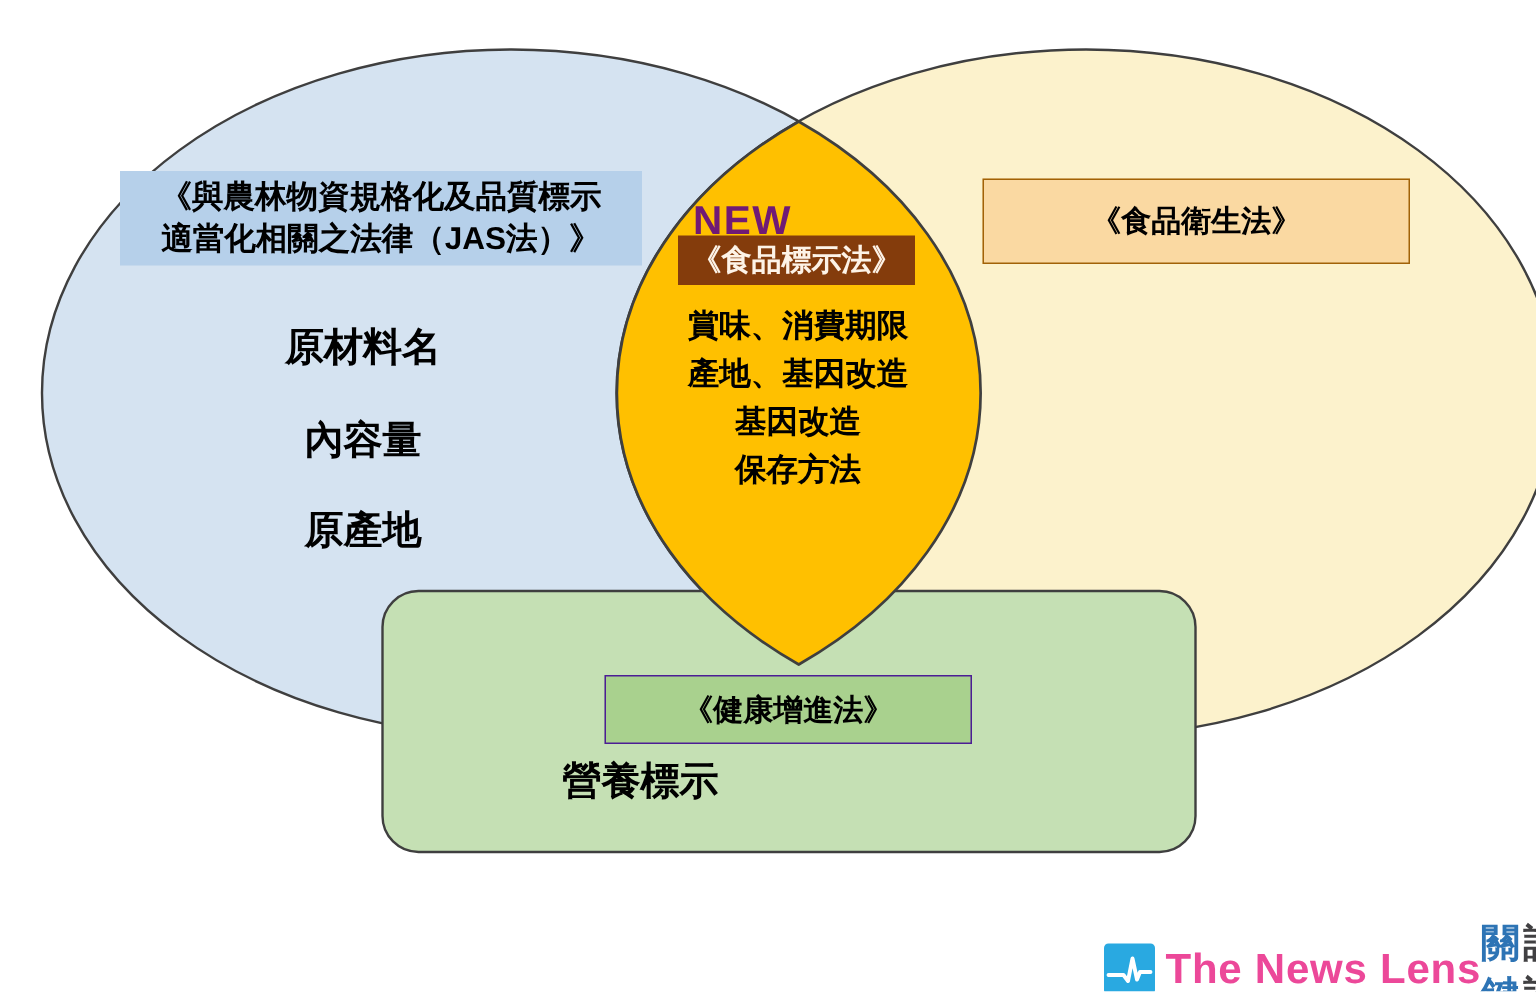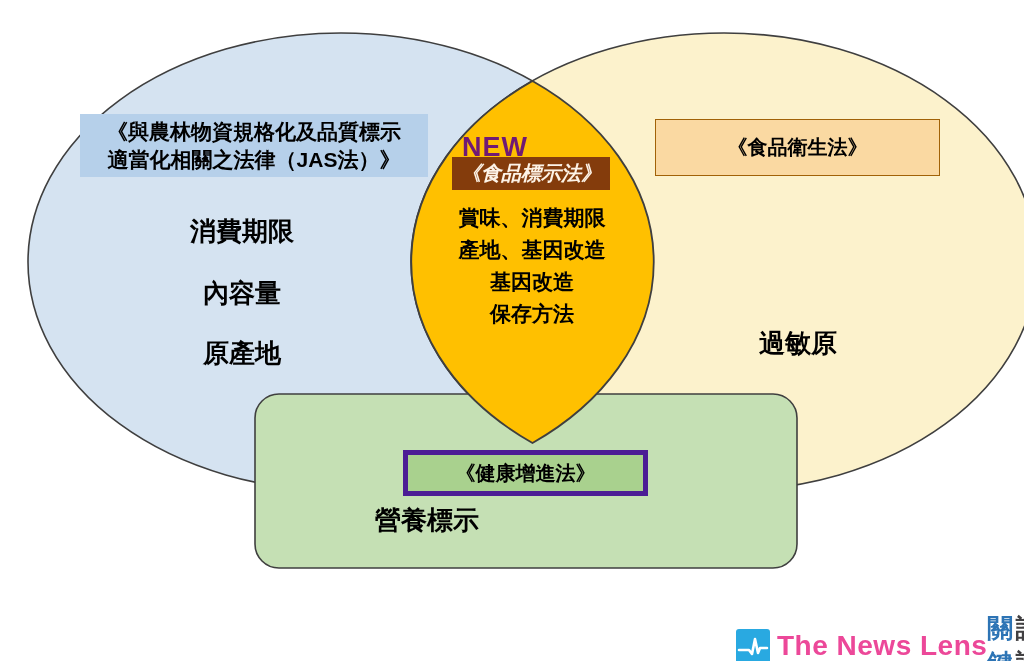--- a/index.html
+++ b/index.html
@@ -16,41 +16,41 @@
     display:flex; flex-direction:column; justify-content:center;
     text-align:center; font-size:21px; line-height:28px;
   }
   .new-badge {
     left:442px; top:132px; width:140px; text-align:left;
     font-size:27px; letter-spacing:1px; color:#701a75;
   }
   .center-law-box {
     left:432px; top:157px; width:158px; height:33px; background:#843C0C;
     color:#FDF3E7; font-size:20px;
-    display:flex; align-items:center; justify-content:center;font-style:italic;
+    display:flex; align-items:center; justify-content:center;
   }
   .center-items {
     left:387px; top:202px; width:250px; text-align:center;
     font-size:21px; line-height:32px;
   }
   .venn-item { position:absolute; width:200px; text-align:center; font-size:26px; font-weight:bold; }
   .li-0 { left:122px; top:214px; }
   .li-1 { left:122px; top:276px; }
   .li-2 { left:122px; top:336px; }
   .ri-0 { left:678px; top:235px; }
   .ri-1 { left:678px; top:326px; }
 
   .right-law-box {
     left:635px; top:119px; width:285px; height:57px;
     background:#FAD9A2; border:1px solid #a16207; box-sizing:border-box;
     display:flex; align-items:center; justify-content:center; font-size:20px;
   }
   .green-label-box {
     left:383px; top:450px; width:245px; height:46px;
-    background:#A9D18E; border:5px solid #4c1d95; box-sizing:border-box;
+    background:#A9D18E; border:1px solid #4c1d95; box-sizing:border-box;
     display:flex; align-items:center; justify-content:center; font-size:20px;
   }
   .nutrition-label { left:355px; top:503px; width:300px; text-align:left; font-size:26px; }
 
   .logo { position:absolute; left:716px; top:611px; display:flex; align-items:center; }
   .logo-icon {
     width:34px; height:34px; background:#29A9E1; border-radius:3px;
     margin-right:7px; flex:0 0 auto;
   }
   .logo-en { font-size:28px; font-weight:bold; color:#ec4899; letter-spacing:0.5px; white-space:pre; }
@@ -67,40 +67,39 @@
     <ellipse cx="704" cy="262" rx="313" ry="229" fill="#FCF2CC" stroke="#3F3F3F" stroke-width="1.6"></ellipse>
     <rect x="235" y="394" width="542" height="174" rx="24" ry="24" fill="#C5E0B4" stroke="#3F3F3F" stroke-width="1.6"></rect>
     <path d="M 512.5 81 A 313 229 0 0 1 512.5 443 A 313 229 0 0 1 512.5 81 Z" fill="#FFC000" stroke="#3F3F3F" stroke-width="1.8"></path>
   </svg>
 
   <div class="txt left-law-box">
     <span>《與農林物資規格化及品質標示</span>
     <span>適當化相關之法律（JAS法）》</span>
   </div>
 
-  <div class="venn-item li-0">消費期限</div>
+  <div class="venn-item li-0">原材料名</div>
   <div class="venn-item li-2">原產地</div>
   <div class="venn-item li-1">內容量</div>
 
   <div class="txt new-badge">NEW</div>
   <div class="txt center-law-box">
     <span>《食品標示法》</span>
   </div>
   <div class="txt center-items">
     <div>賞味、消費期限</div>
     <div>產地、基因改造</div>
     <div>基因改造</div>
     <div>保存方法</div>
   </div>
 
   <div class="txt right-law-box">
     <span>《食品衛生法》</span>
   </div>
 
-  <div class="venn-item ri-1">過敏原</div>
 
   <div class="txt green-label-box">
     <span>《健康增進法》</span>
   </div>
   <div class="txt nutrition-label">營養標示</div>
 
   <div class="logo">
     <div class="logo-icon">
       <svg viewBox="0 0 34 34" width="34" height="34">
         <polyline points="3,21 13,21 16,25 19,10 22,24 24,19 31,19" fill="none" stroke="#ffffff" stroke-width="2.6" stroke-linecap="round" stroke-linejoin="round"></polyline>

